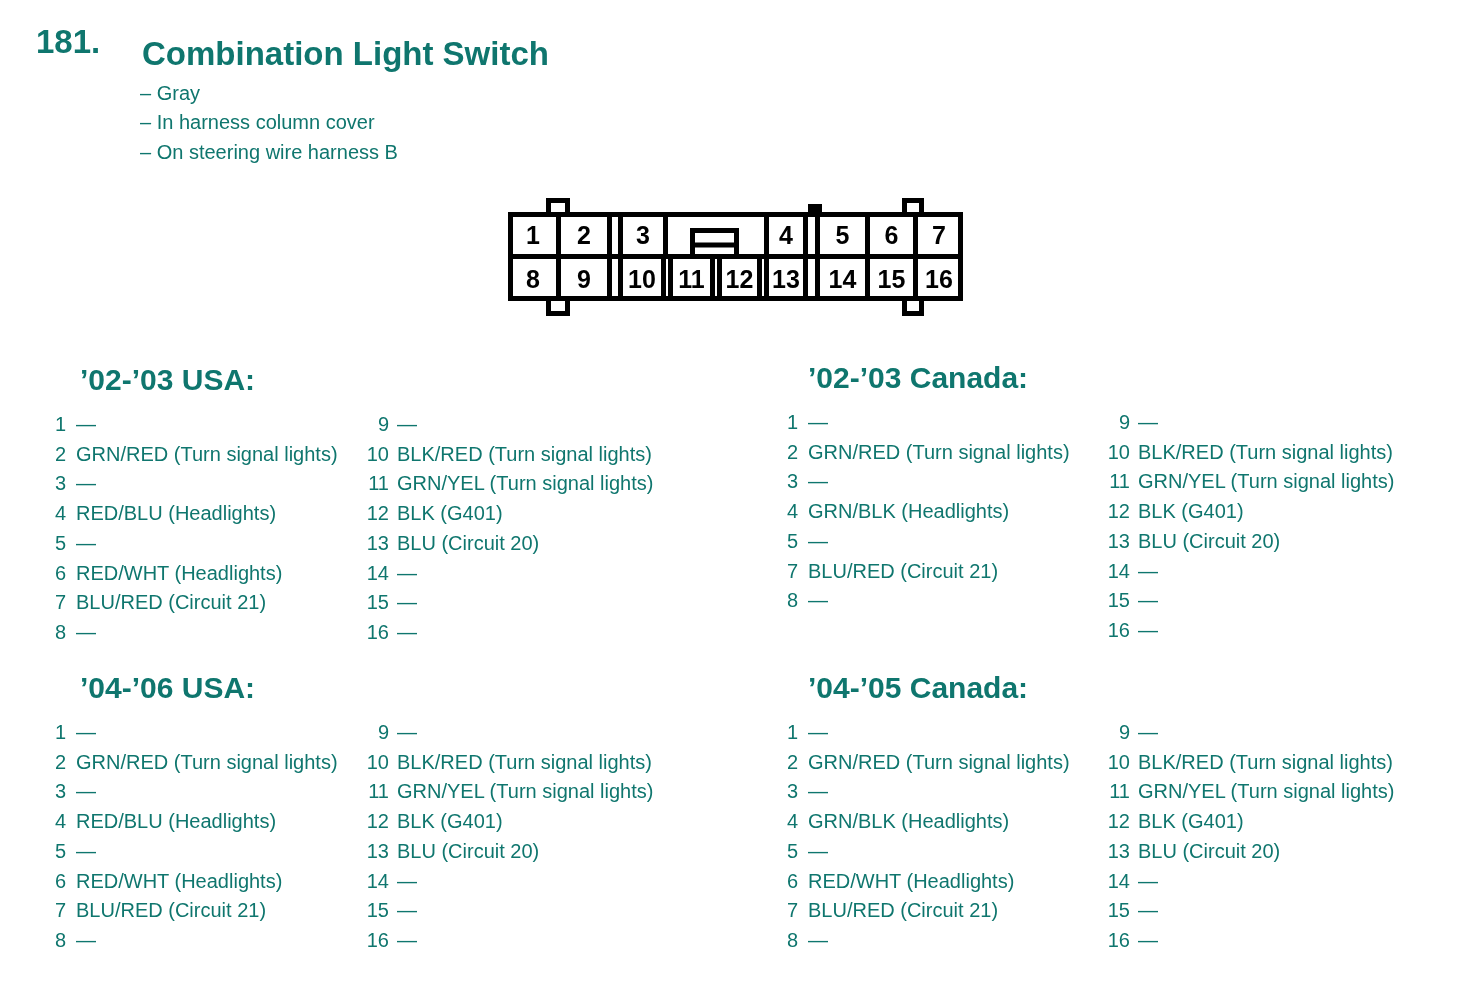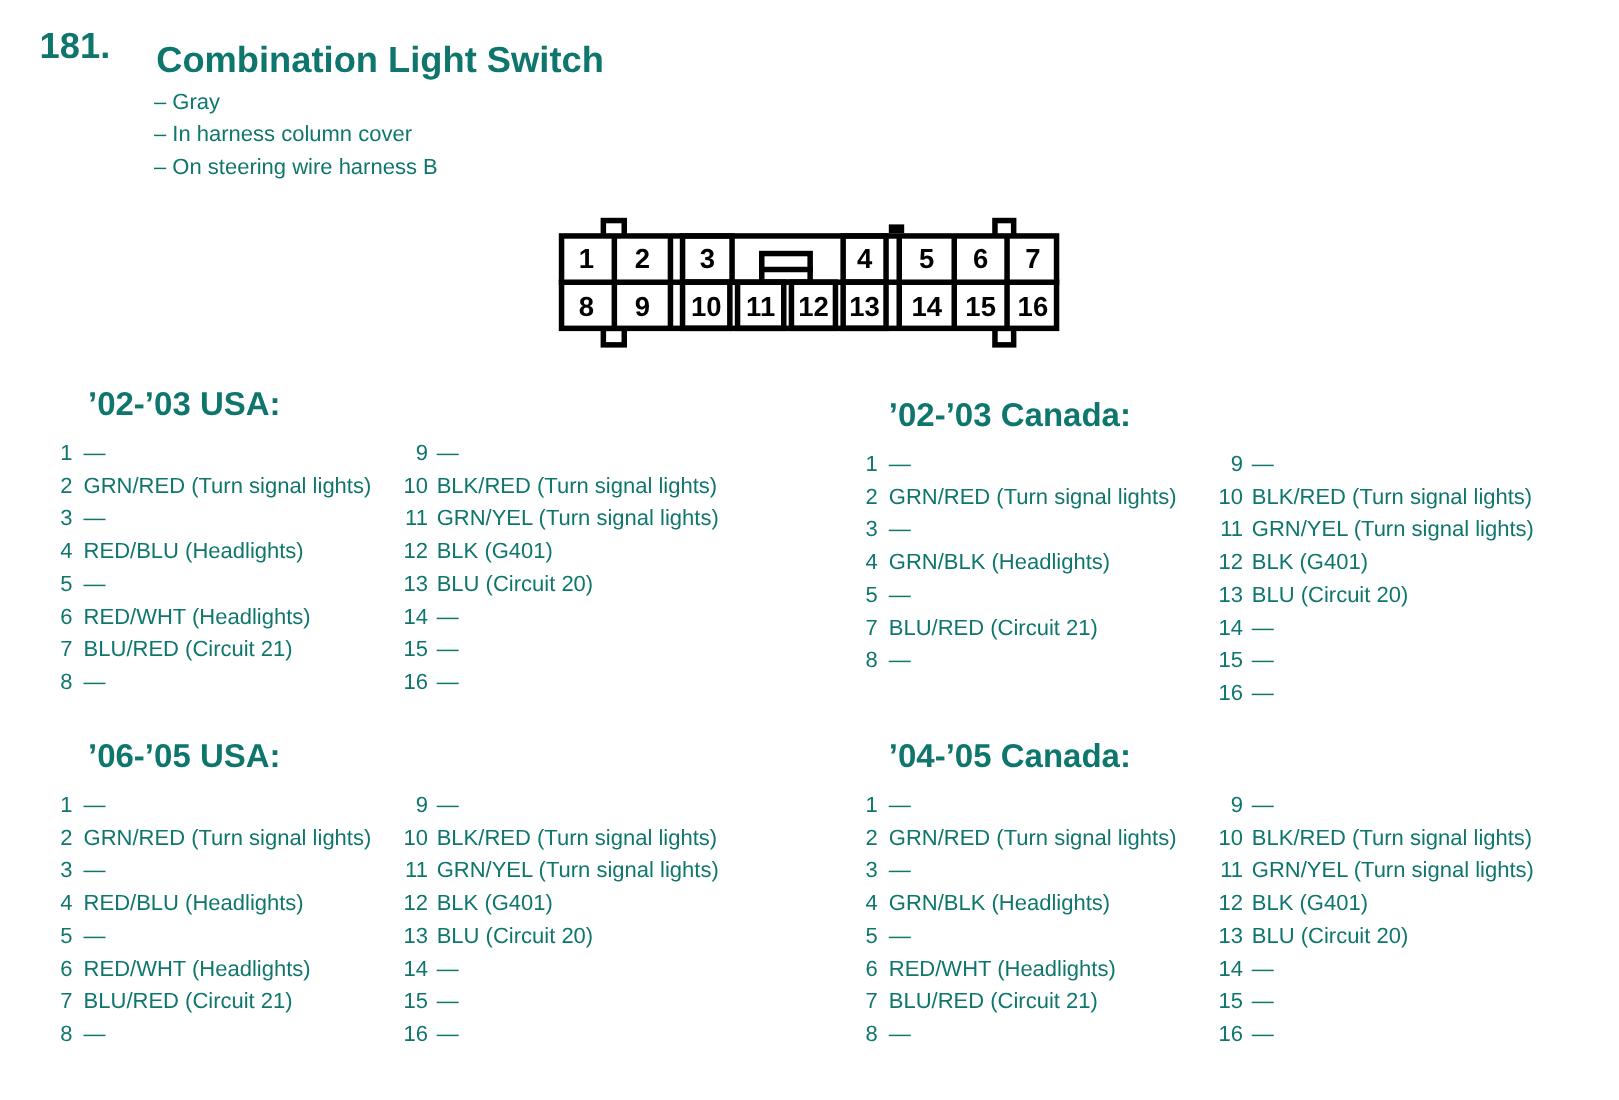--- a/index.html
+++ b/index.html
@@ -11,21 +11,21 @@
   .title-num{position:absolute;left:36px;top:24px;font-size:33px;font-weight:bold;line-height:36px;}
   .title-text{position:absolute;left:130px;top:24px;font-size:33px;font-weight:bold;line-height:36px;margin:12px;}
   .notes{position:absolute;left:140px;top:79px;}
   .note-line{font-size:20px;line-height:29.3px;white-space:nowrap;}
   
   .connector-wrap{position:absolute;left:502px;top:192px;width:470px;height:130px;}
   .connector-wrap svg{display:block;}
   .cavity-num{font-family:"Liberation Sans","DejaVu Sans",sans-serif;font-size:25px;font-weight:bold;fill:#000;}
   
   .pins-section{position:absolute;width:690px;}
-  .s1{left:52px;top:351px}
+  .s1{left:52px;top:363px}
   .s2{left:784px;top:361px}
   .s3{left:52px;top:671px}
   .s4{left:784px;top:671px}
   .sec-heading{font-size:30px;font-weight:bold;line-height:33px;margin:0 0 0 28px;white-space:nowrap;}
   .canada .sec-heading{margin-left:24px;}
   .pin-cols{display:flex;margin-top:14px;}
   .col-left{width:311px;flex:0 0 auto;}
   .canada .col-left{width:320px;}
   .col-right{flex:0 0 auto;}
   .pin-row{font-size:20px;line-height:29.7px;white-space:nowrap;}
@@ -236,21 +236,21 @@
           </div>
 
           <div class="pin-row">
             <span class="pnum">16</span><span class="pwire">—</span>
           </div>
         </div>
     </div>
   </section>
 
   <section class="pins-section usa s3">
-    <h2 class="sec-heading">’06-’05 USA:</h2>
+    <h2 class="sec-heading">’04-’06 USA:</h2>
     <div class="pin-cols">
       <div class="pin-col col-left">
 
           <div class="pin-row">
             <span class="pnum">1</span><span class="pwire">—</span>
           </div>
 
           <div class="pin-row">
             <span class="pnum">2</span><span class="pwire">GRN/RED (Turn signal lights)</span>
           </div>

